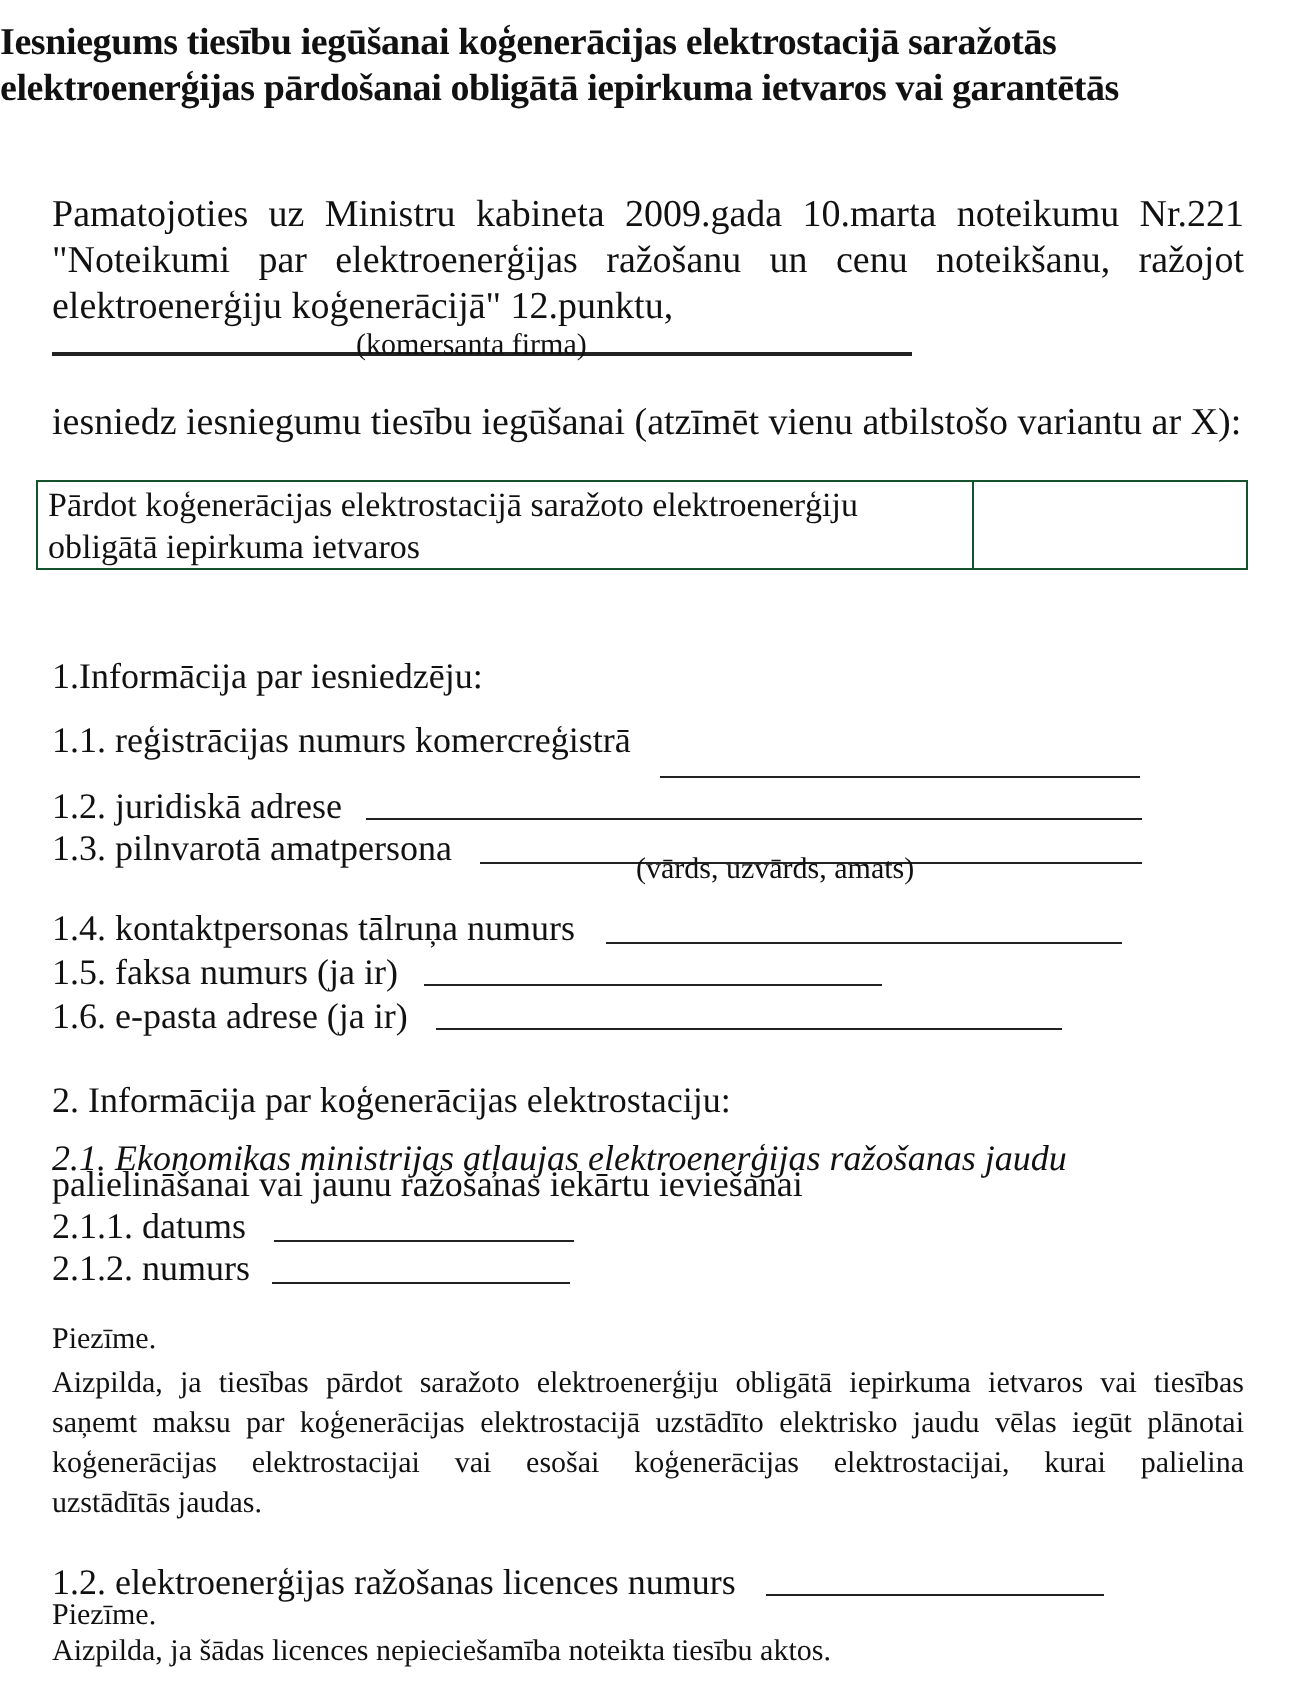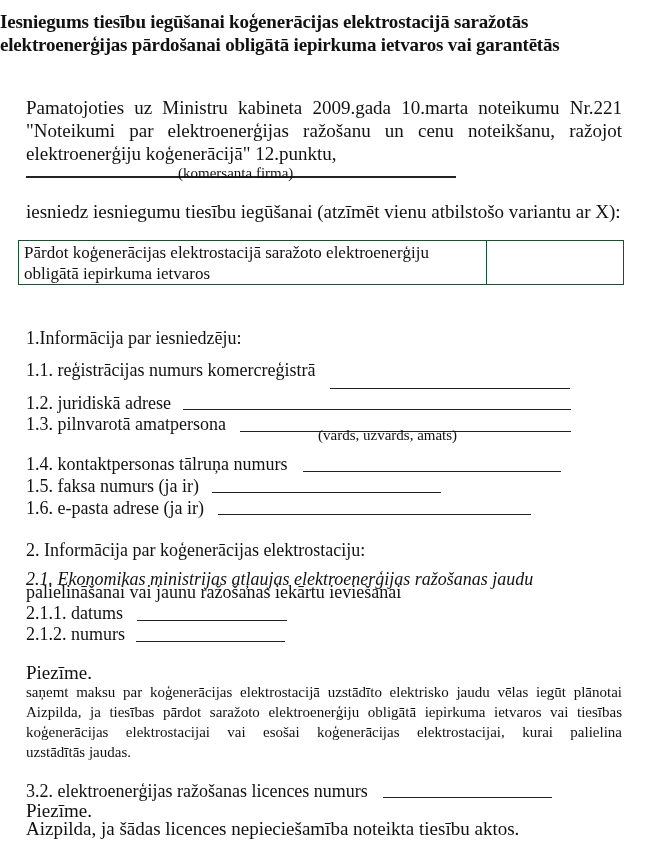--- a/index.html
+++ b/index.html
@@ -23,21 +23,21 @@
   .line { position: absolute; height: 0; border-top: 1.5px solid #222; }
   .caption { font-size: 15px; }
   .body19 { font-size: 19px; line-height: 23px; }
   table.choice {
     position: absolute; left: 18px; top: 240px; width: 606px;
     border-collapse: collapse; font-size: 17px; line-height: 21px;
   }
   table.choice td { border: 1px solid #14532d; padding: 1px 5px 0 5px; vertical-align: top; margin-left: 36px; }
   table.choice td.mark { width: 126px; }
   .fieldrow { position: absolute; left: 26px; font-size: 18px; line-height: 22px; white-space: nowrap; text-align: center; }
-  .note-head { font-size: 19px; }
+  .note-head { font-size: 15px; }
   .note-text {
     position: absolute; left: 26px; width: 596px; font-size: 15px; line-height: 20px;
   }
   .note-text .j { text-align: justify; text-align-last: justify; white-space: nowrap; }
 </style>
 </head>
 <body>
 
 <div class="title">
   <div>Iesniegums tiesību iegūšanai koģenerācijas elektrostacijā saražotās</div>
@@ -93,23 +93,23 @@
 <div class="fieldrow" style="top:581px;">palielināšanai vai jaunu ražošanas iekārtu ieviešanai</div>
 
 <div class="fieldrow" style="top:602px;">2.1.1. datums</div>
 <div class="line" style="left:137px; top:620px; width:150px;"></div>
 
 <div class="fieldrow" style="top:623px;">2.1.2. numurs</div>
 <div class="line" style="left:136px; top:641px; width:149px;"></div>
 
 <div class="abs note-head" style="left:26px; top:662px;">Piezīme.</div>
 <div class="note-text" style="top:682px;">
+  <div class="j">Aizpilda, ja tiesības pārdot saražoto elektroenerģiju obligātā iepirkuma ietvaros vai tiesības</div>
   <div class="j">saņemt maksu par koģenerācijas elektrostacijā uzstādīto elektrisko jaudu vēlas iegūt plānotai</div>
-  <div class="j">Aizpilda, ja tiesības pārdot saražoto elektroenerģiju obligātā iepirkuma ietvaros vai tiesības</div>
   <div class="j">koģenerācijas elektrostacijai vai esošai koģenerācijas elektrostacijai, kurai palielina</div>
   <div>uzstādītās jaudas.</div>
 </div>
 
-<div class="fieldrow" style="top:780px;">3.2. elektroenerģijas ražošanas licences numurs</div>
+<div class="fieldrow" style="top:780px;">1.2. elektroenerģijas ražošanas licences numurs</div>
 <div class="line" style="left:383px; top:797px; width:169px;"></div>
 
 <div class="abs note-head" style="left:26px; top:800px;">Piezīme.</div>
 <div class="abs note-head" style="left:26px; top:818px;">Aizpilda, ja šādas licences nepieciešamība noteikta tiesību aktos.</div>
 
 </body></html>

